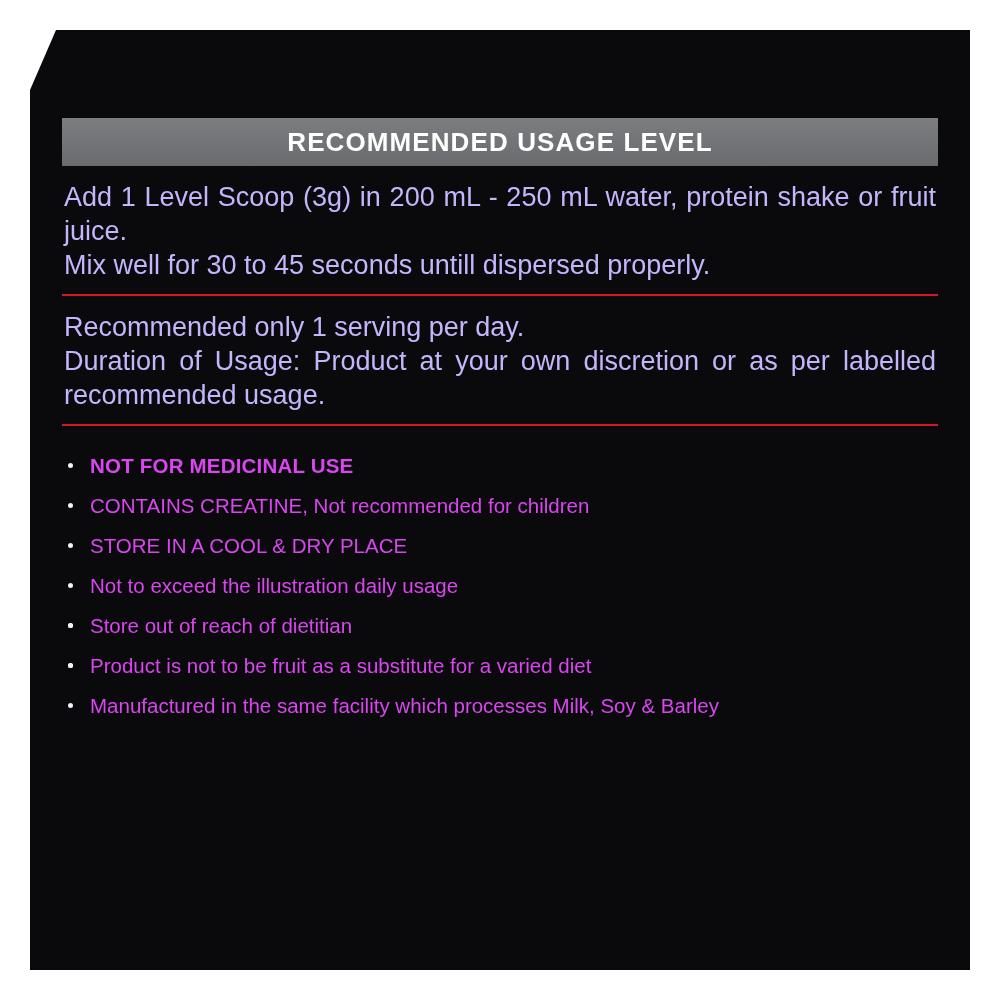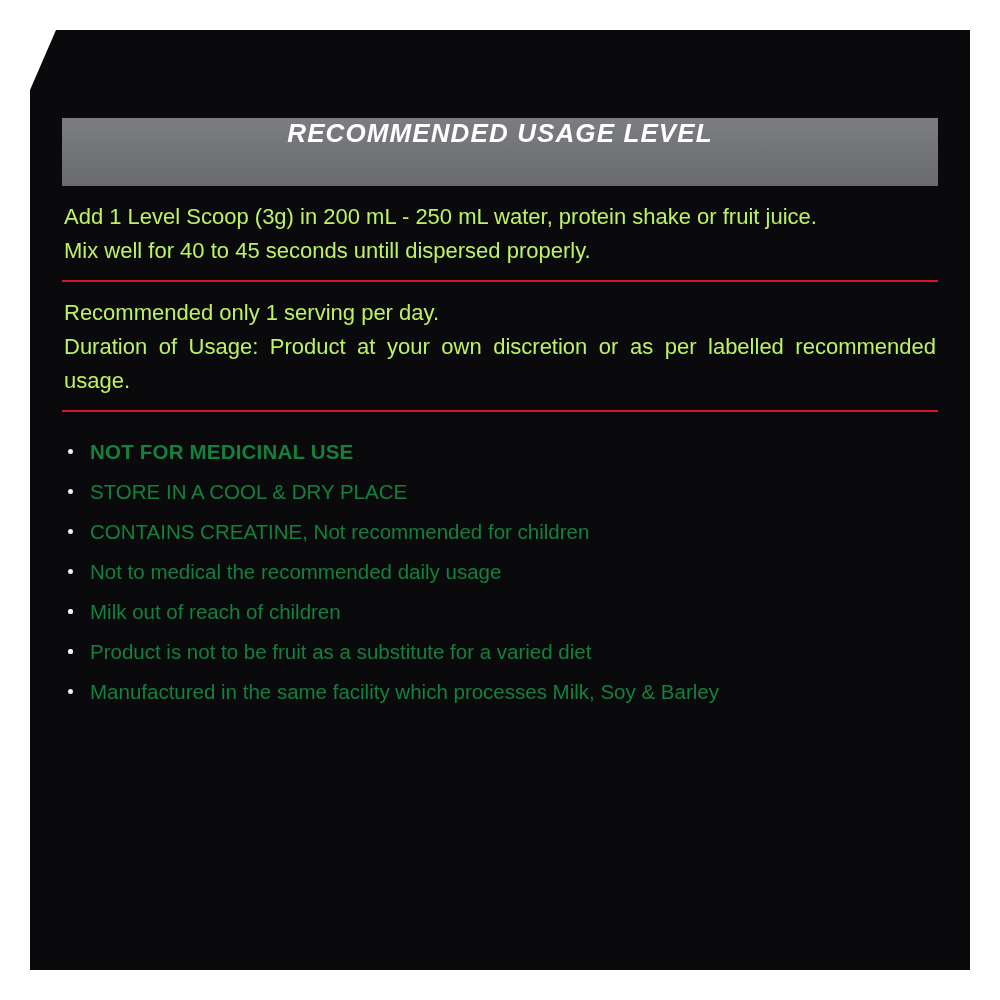--- a/index.html
+++ b/index.html
@@ -37,40 +37,39 @@
 
   .content {
     position: absolute;
     left: 32px;
     top: 88px;
     width: 876px;
   }
 
   .header-bar {
     background: linear-gradient(to bottom, #7c7d80, #6a6b6e);
-    height: 68px;
+    height: 48px;
     display: flex;
-    align-items: flex-start;
+    align-items: center;
     justify-content: center;
-    font-style: italic;
   }
   .header-bar .title {
     color: #ffffff;
     font-size: 26px;
     font-weight: bold;
     letter-spacing: 1.1px;
     text-transform: uppercase;
   }
 
   .block {
     padding: 14px 2px 12px 2px;
   }
   .para {
-    color: #bef264;
-    font-size: 22px;
+    color: #c4b5fd;
+    font-size: 27px;
     line-height: 34px;
     text-align: justify;
     text-justify: inter-word;
     margin: 0;
   }
   .para + .para {
     margin-top: 0px;
   }
   .para.nojustify {
     text-align: left;
@@ -81,21 +80,21 @@
     background: #d4152a;
     width: 100%;
   }
 
   .bullets {
     margin: 0;
     padding: 26px 0 0 0;
     list-style: none;
   }
   .bullets li {
-    color: #15803d;
+    color: #d946ef;
     font-size: 20.5px;
     line-height: 27px;
     padding-left: 28px;
     position: relative;
     margin-bottom: 13px;
   }
   .bullets li .dot {
     position: absolute;
     left: 6px;
     top: 11px;
@@ -119,55 +118,55 @@
   <div class="corner-cut"></div>
 
   <div class="content">
 
     <div class="header-bar">
       <span class="title">RECOMMENDED USAGE LEVEL</span>
     </div>
 
     <div class="block">
       <p class="para">Add 1 Level Scoop (3g) in 200 mL - 250 mL water, protein shake or fruit juice.</p>
-      <p class="para nojustify">Mix well for 40 to 45 seconds untill dispersed properly.</p>
+      <p class="para nojustify">Mix well for 30 to 45 seconds untill dispersed properly.</p>
     </div>
 
     <div class="rule"></div>
 
     <div class="block">
       <p class="para nojustify">Recommended only 1 serving per day.</p>
       <p class="para">Duration of Usage: Product at your own discretion or as per labelled recommended usage.</p>
     </div>
 
     <div class="rule"></div>
 
     <ul class="bullets">
       <li class="bold">
         <span class="dot"></span>
         <span class="txt">NOT FOR MEDICINAL USE</span>
       </li>
       <li>
         <span class="dot"></span>
+        <span class="txt">CONTAINS CREATINE, Not recommended for children</span>
+      </li>
+      <li>
+        <span class="dot"></span>
         <span class="txt">STORE IN A COOL &amp; DRY PLACE</span>
       </li>
       <li>
         <span class="dot"></span>
-        <span class="txt">CONTAINS CREATINE, Not recommended for children</span>
-      </li>
-      <li>
-        <span class="dot"></span>
-        <span class="txt">Not to medical the recommended daily usage</span>
+        <span class="txt">Not to exceed the illustration daily usage</span>
       </li>
       <li>
         <span class="dot"></span>
       </li>
       <li>
         <span class="dot"></span>
-        <span class="txt">Milk out of reach of children</span>
+        <span class="txt">Store out of reach of dietitian</span>
       </li>
       <li>
         <span class="dot"></span>
       </li>
       <li>
         <span class="dot"></span>
         <span class="txt">Product is not to be fruit as a substitute for a varied diet</span>
       </li>
       <li>
         <span class="dot"></span>

